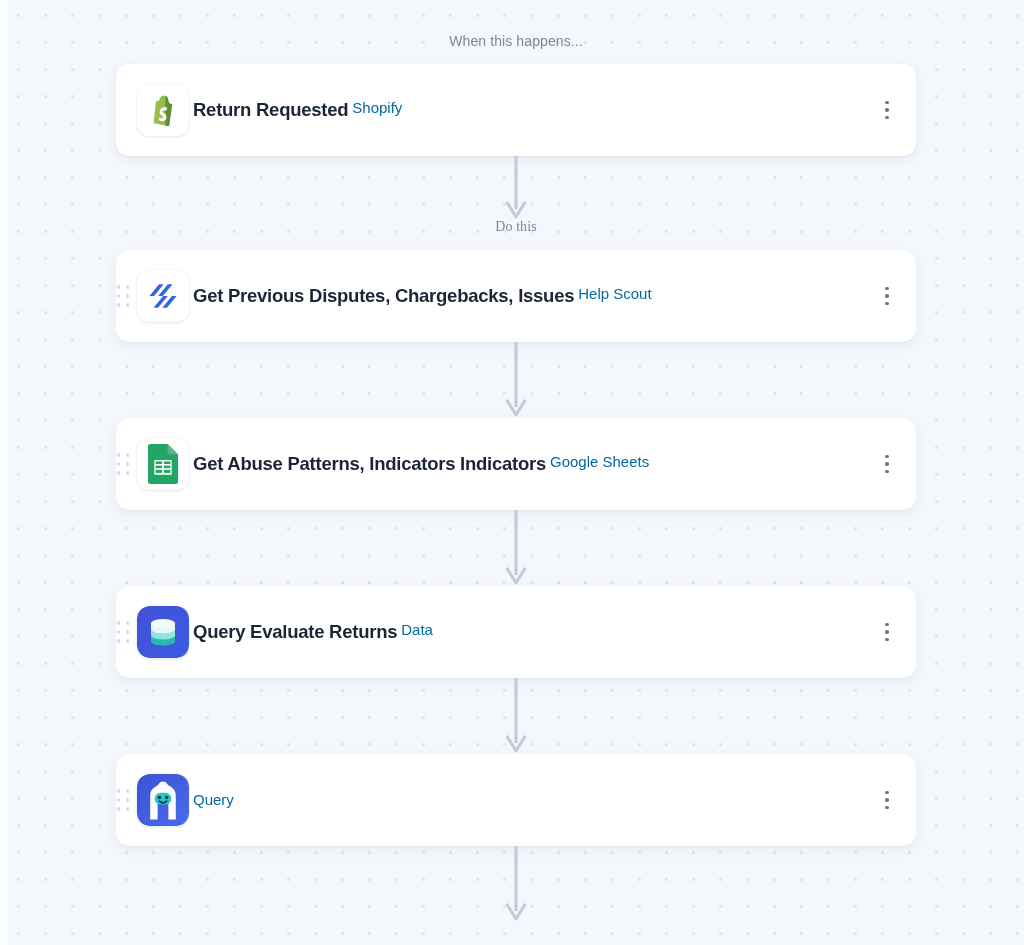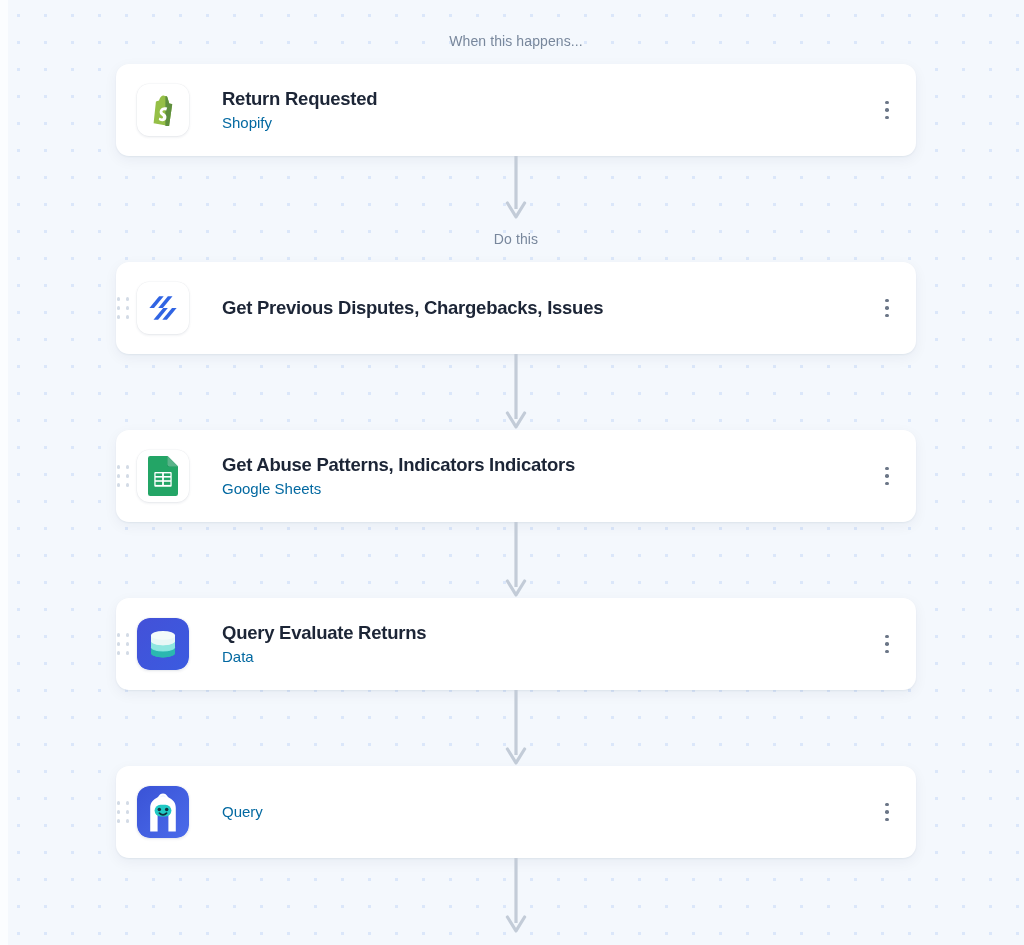--- a/index.html
+++ b/index.html
@@ -45,21 +45,21 @@
   .section-label {
     font-size: 14px;
     color: #78879c;
     letter-spacing: .1px;
     line-height: 1;
     text-align: center;
     background: transparent;
     padding: 0 10px;
   }
   .label-when { margin-top: 34px; }
-  .label-do   { margin-top: 12px; }
+  .label-do   { margin-top: 0px; font-family: Liberation Serif, serif; }
 
   
   .connector {
     position: relative;
     width: 40px;
     display: flex;
     justify-content: center;
   }
   .connector svg { display: block; }
 
@@ -120,23 +120,23 @@
     display: flex;
     align-items: center;
     justify-content: center;
     overflow: hidden;
   }
   .icon-tile svg { display: block; }
 
   .step-text {
     flex: 1 1 auto;
     min-width: 0;
-    padding-left: 33px;
-    display: flex;
-    flex-direction: column;
+    padding-left: 4px;
+    display: flex;
+    flex-direction: row;
     gap: 4px;
   }
   .step-title {
     font-size: 18.5px;
     font-weight: bold;
     color: #1c2536;
     letter-spacing: -.25px;
     line-height: 1.2;
     white-space: nowrap;
     overflow: hidden;
@@ -220,20 +220,21 @@
           <path d="M13.1 5.2h4.6L8.0 17.0H3.4z"></path>
           <path d="M21.9 5.2h4.6L16.8 17.0h-4.6z"></path>
           <path d="M13.1 17.6h4.6L8.0 29.4H3.4z" opacity=".0"></path>
           <path d="M17.2 17.0h4.6L12.1 28.8H7.5z"></path>
           <path d="M26.0 17.0h4.6L20.9 28.8h-4.6z"></path>
         </g>
       </svg>
           </div>
           <div class="step-text">
             <div class="step-title">Get Previous Disputes, Chargebacks, Issues</div>
+            <div class="step-app">Help Scout</div>
           </div>
           <div class="kebab">
             <i></i>
             <i></i>
             <i></i>
           </div>
         </div>
       </div>
       <div class="connector" style="height: 76px;">
         <svg width="34" height="76" viewBox="0 0 34 76" aria-hidden="true">

